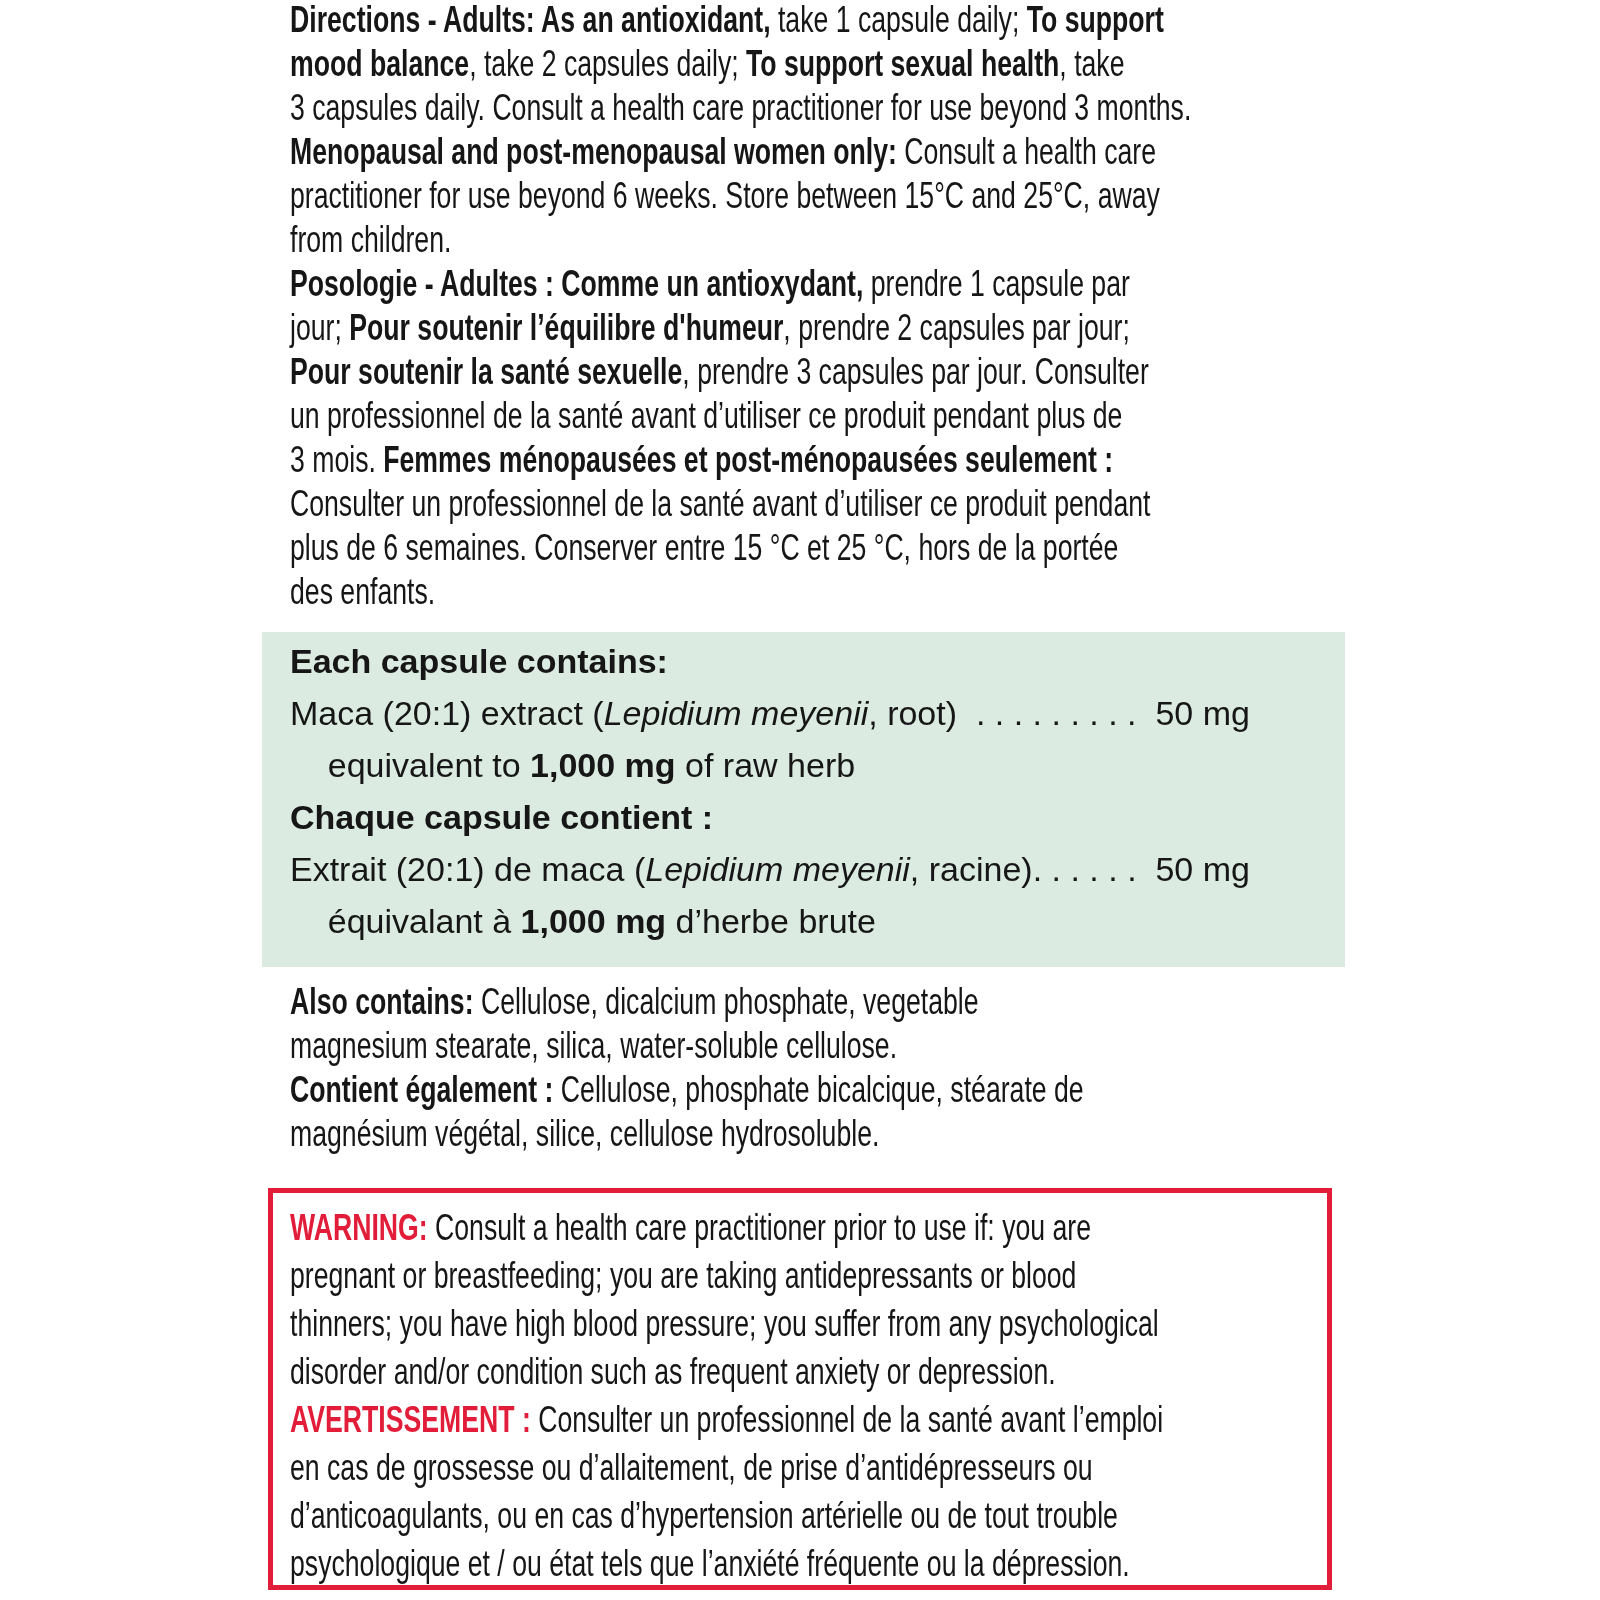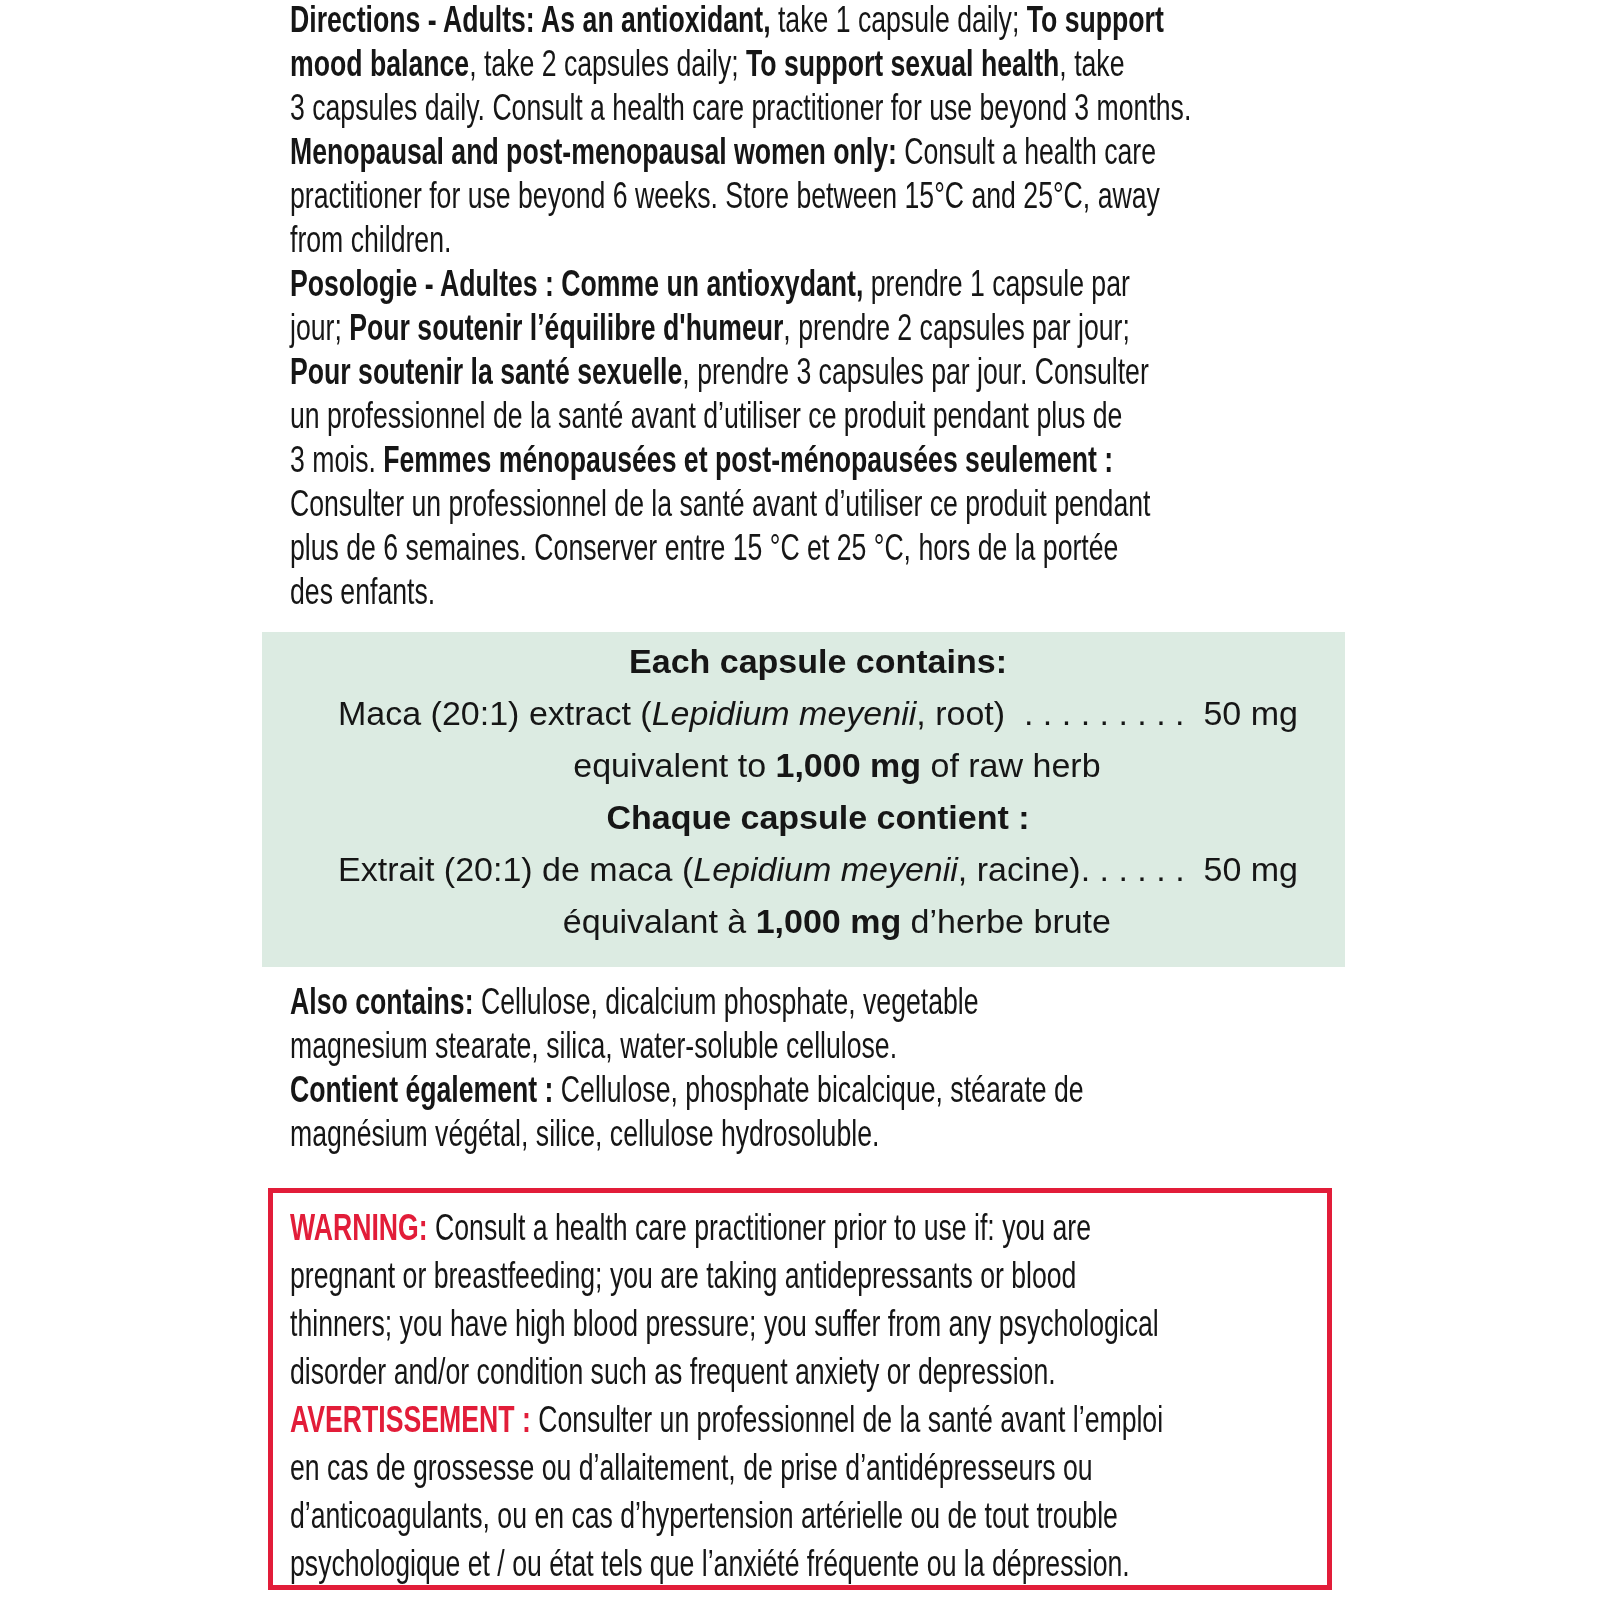--- a/index.html
+++ b/index.html
@@ -37,21 +37,21 @@
     font-size:36px; line-height:44px;
   }
   .warning-text {
     position:absolute; left:0; top:1204px; width:1400px;
     font-size:36px; line-height:48px;
   }
 
   
   .ingredients-text {
     position:absolute; left:290px; top:635px; width:1056px;
-    font-size:34px; line-height:52px;text-align:center;
+    font-size:34px; line-height:52px;
   }
 </style>
 </head>
 <body style="background: rgb(255, 255, 255);">
 
 <div class="green-box" style="background: rgb(220, 235, 226);"></div>
 <div class="red-box" style="border-color: rgb(226, 29, 57);"></div>
 
 <div class="condensed-layer">
   <div class="rich directions-text"><span class="b">Directions - Adults: As an antioxidant,</span><span> take 1 capsule daily; </span><span class="b">To support</span>

